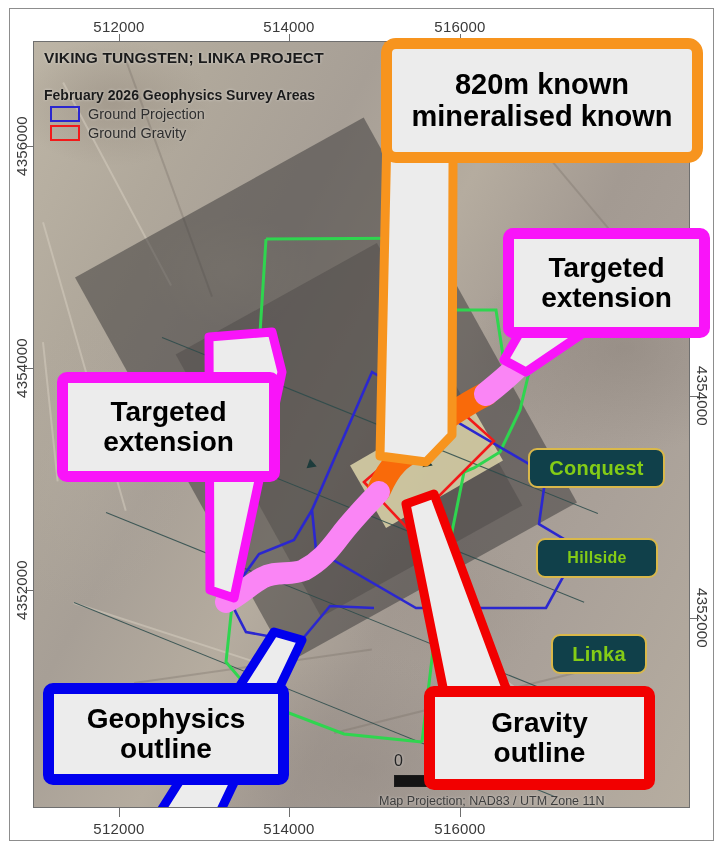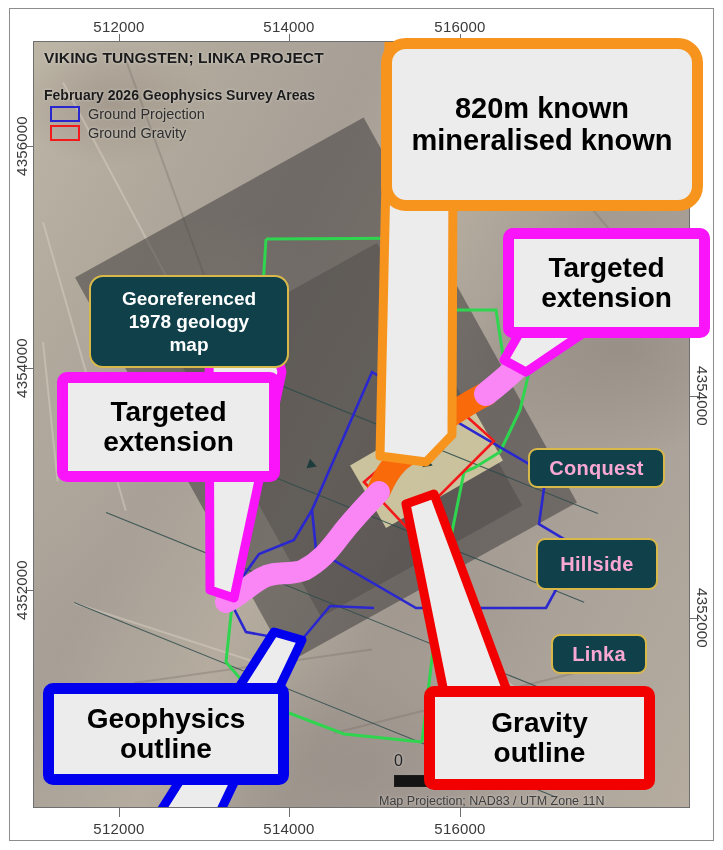--- a/index.html
+++ b/index.html
@@ -174,21 +174,21 @@
     line-height: 1.07;
     z-index: 40;
   }
 
   
   .place-pill {
     position: absolute;
     background: #10404a;
     border: 2.5px solid #d9b84a;
     border-radius: 9px;
-    color: #f9a8d4;
+    color: #84cc16;
     font-weight: bold;
     display: flex;
     align-items: center;
     justify-content: center;
     text-align: center;
     z-index: 35;
     letter-spacing: .3px;
   }
 
   
@@ -335,32 +335,25 @@
       <div class="legend-row">
         <span class="legend-swatch" style="border:2.5px solid #2b27cf;"></span>
         <span class="legend-text">Ground Projection</span>
       </div>
       <div class="legend-row">
         <span class="legend-swatch" style="border:2.5px solid #f21a1a;"></span>
         <span class="legend-text">Ground Gravity</span>
       </div>
     </div>
 
-    <div id="georef-pill">
-      <div>
-        <div>Georeferenced</div>
-        <div>1978 geology</div>
-        <div>map</div>
-      </div>
-    </div>
 
     <div class="place-pill" style="left:494px; top:406px; width:137px; height:40px; font-size:20px;">
       <span>Conquest</span>
     </div>
-    <div class="place-pill" style="left:502px; top:496px; width:122px; height:52px; font-size:20px;">
+    <div class="place-pill" style="left:502px; top:496px; width:122px; height:40px; font-size:16px;">
       <span>Hillside</span>
     </div>
     <div class="place-pill" style="left:517px; top:592px; width:96px; height:40px; font-size:20px;">
       <span>Linka</span>
     </div>
 
     <div id="scalebar">
       <div class="nums">
         <span style="left:0px;">0</span>
         <span style="left:112px;">1</span>
@@ -368,22 +361,22 @@
       </div>
       <div class="bar">
         <div class="seg filled"></div>
         <div class="seg"></div>
       </div>
     </div>
     <div id="projection-note">Map Projection; NAD83 / UTM Zone 11N</div>
 
   </div>
 
-  <div class="callout" style="left:381px; top:38px; width:322px; height:173px; font-size:29px;
-              border:11px solid #f7941e; border-radius:25px; padding:11px 10px;">
+  <div class="callout" style="left:381px; top:38px; width:322px; height:125px; font-size:29px;
+              border:11px solid #f7941e; border-radius:15px; padding:11px 10px;">
     <div>
       <div>820m known</div>
       <div>mineralised known</div>
     </div>
   </div>
 
   <div class="callout" style="left:503px; top:228px; width:207px; height:110px; font-size:28px;
               border:11px solid #f914f9; border-radius:10px; padding:2px 8px;">
     <div>
       <div>Targeted</div>

